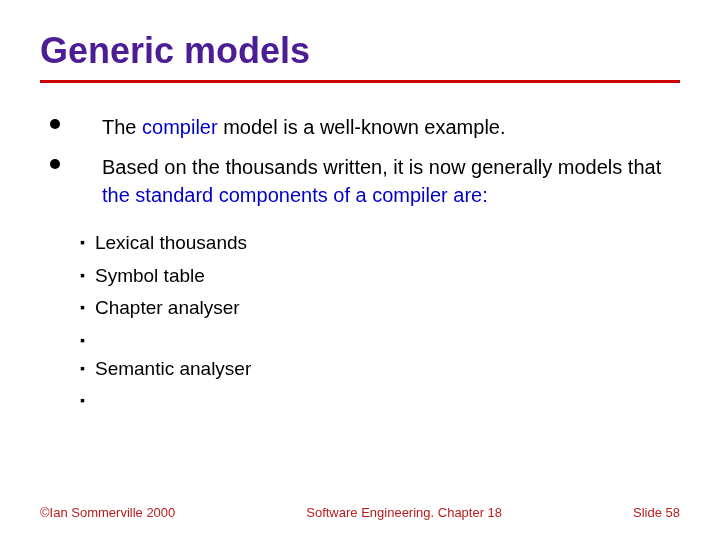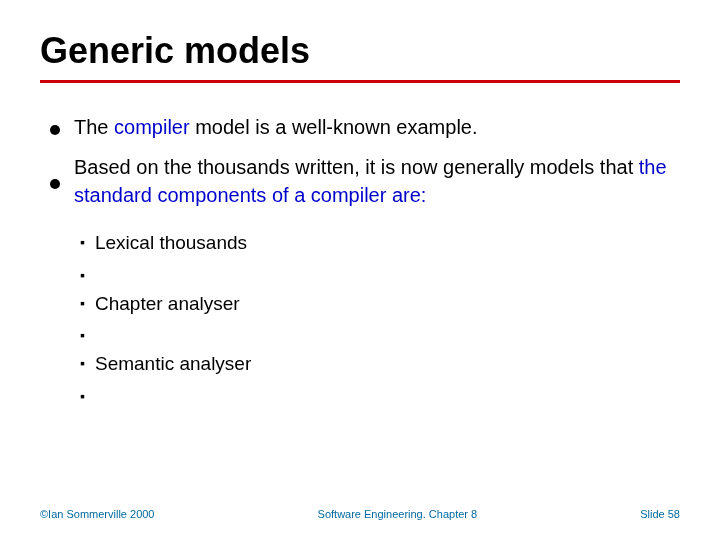--- a/index.html
+++ b/index.html
@@ -25,43 +25,44 @@
       flex-direction: column;
     }
 
     .title-section {
       margin-bottom: 10px;
     }
 
     .title {
       font-size: 36px;
       font-weight: bold;
-      color: #000000;
+      color: #4c1d95;
       margin-bottom: 8px;
     }
 
     .title-underline {
       height: 3px;
       background: #cc0000;
       width: 100%;
       margin-bottom: 20px;
     }
 
     .content {
       flex: 1;
       display: flex;
       flex-direction: column;
       justify-content: flex-start;
       padding-left: 10px;
     }
 
     .bullet-item {
       display: flex;
-      align-items: center;
+      align-items: flex-start;
       margin-bottom: 12px;
+      gap: 28px;
     }
 
     .bullet-dot {
       width: 10px;
       height: 10px;
       background: #000;
       border-radius: 50%;
       margin-top: 6px;
       margin-right: 14px;
       flex-shrink: 0;
@@ -103,22 +104,22 @@
     .footer {
       display: flex;
       justify-content: space-between;
       align-items: center;
       padding-top: 10px;
       border-top: none;
       margin-top: auto;
     }
 
     .footer-text {
-      font-size: 11px;
-      color: #0369a1;
+      font-size: 13px;
+      color: #b91c1c;
     }
   </style>
 </head>
 <body>
 
 <div class="slide">
 
   <div class="title-section">
     <h1 class="title">Generic models</h1>
     <div class="title-underline"></div>
@@ -140,20 +141,21 @@
       </div>
     </div>
 
     <div class="sub-list">
       <div class="sub-item">
         <span class="sub-bullet">▪</span>
         <span>Lexical thousands</span>
       </div>
       <div class="sub-item">
         <span class="sub-bullet">▪</span>
+        <span>Symbol table</span>
       </div>
       <div class="sub-item">
         <span class="sub-bullet">▪</span>
         <span>Chapter analyser</span>
       </div>
       <div class="sub-item">
         <span class="sub-bullet">▪</span>
       </div>
       <div class="sub-item">
         <span class="sub-bullet">▪</span>
@@ -161,17 +163,17 @@
       </div>
       <div class="sub-item">
         <span class="sub-bullet">▪</span>
       </div>
     </div>
 
   </div>
 
   <div class="footer">
     <span class="footer-text">©Ian Sommerville 2000</span>
-    <span class="footer-text">Software Engineering. Chapter 8</span>
+    <span class="footer-text">Software Engineering. Chapter 18</span>
     <span class="footer-text">Slide 58</span>
   </div>
 
 </div>
 
 </body></html>

